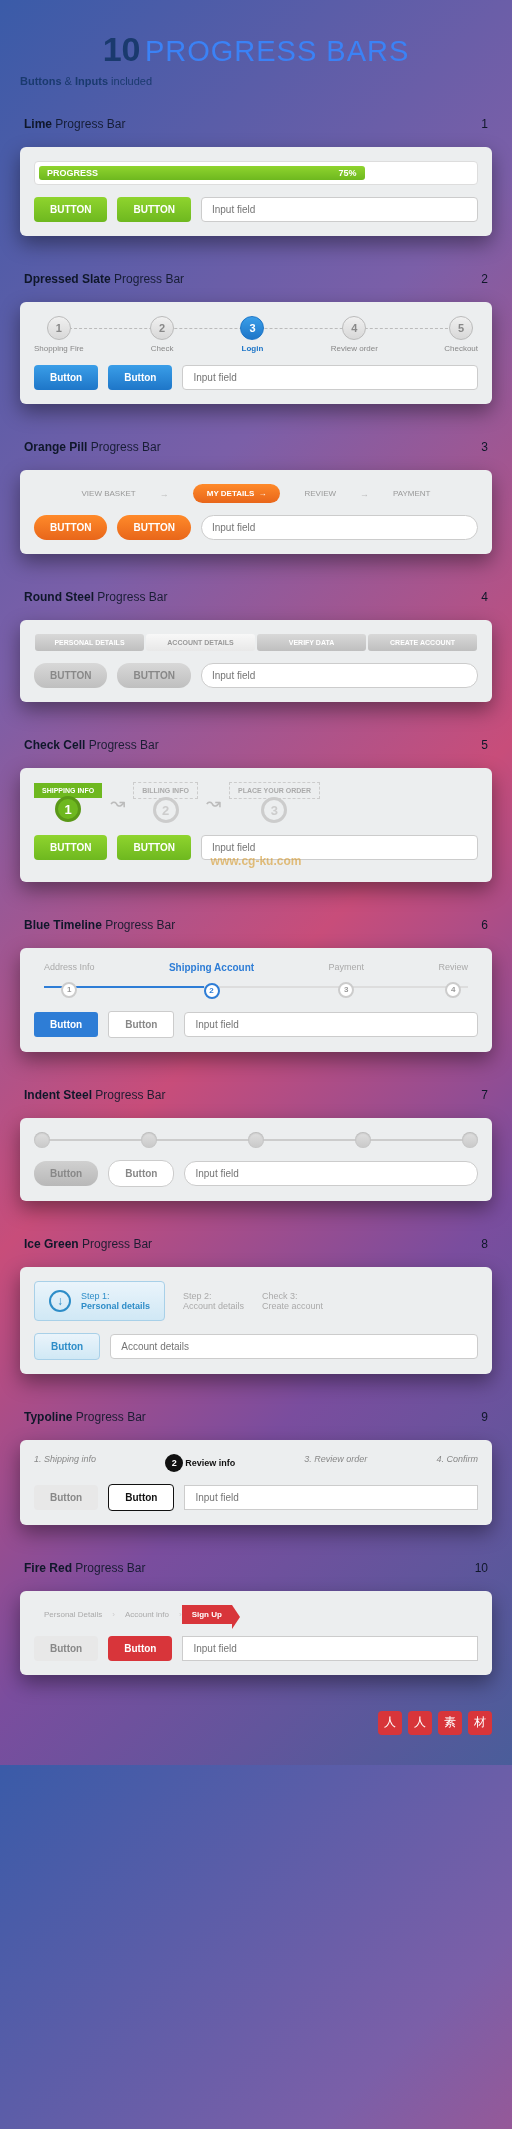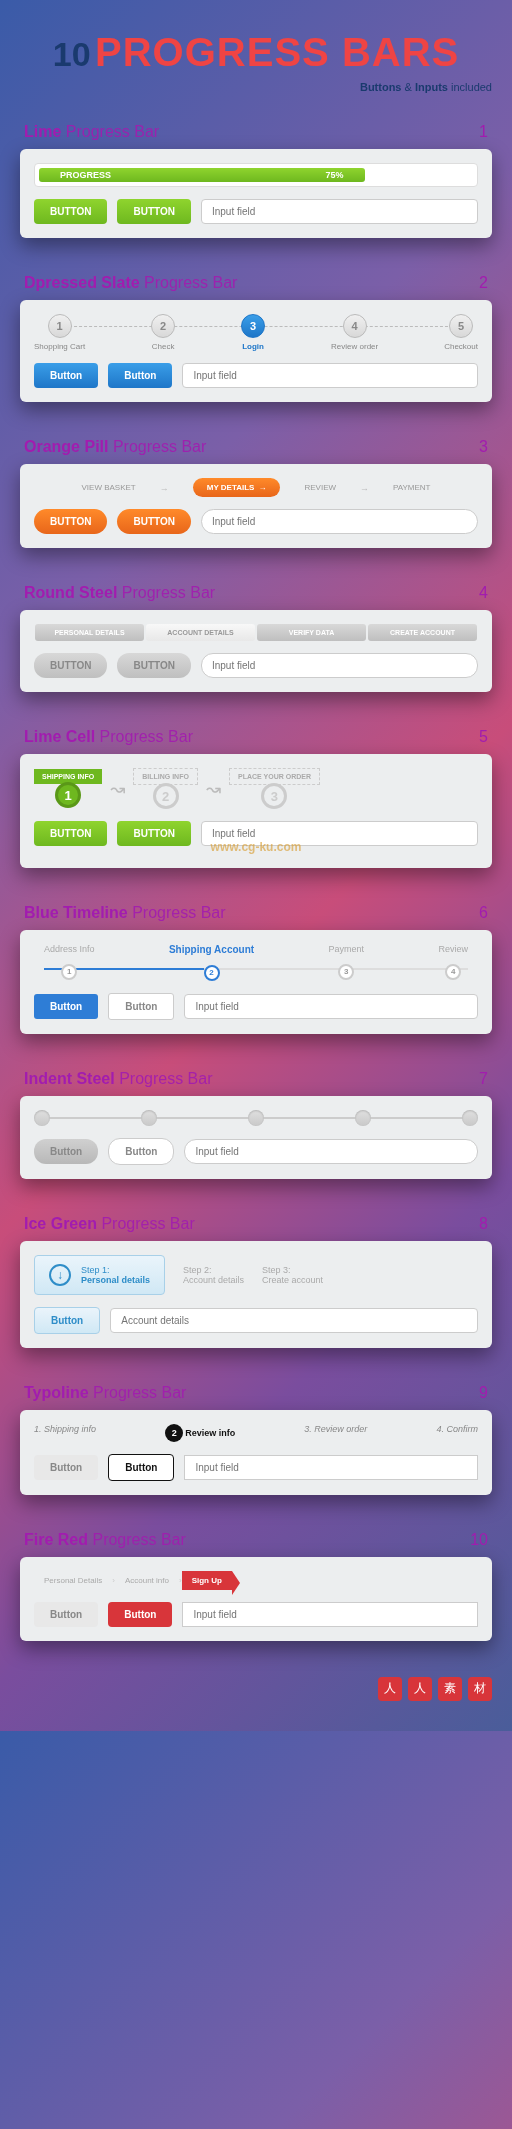--- a/index.html
+++ b/index.html
@@ -1,31 +1,31 @@
 <!DOCTYPE html>
 <html><head>
 <meta charset="utf-8">
 <style>
 * { margin: 0; padding: 0; box-sizing: border-box; font-family: Arial, Helvetica, sans-serif; }
 body { width: 512px; background: linear-gradient(135deg, #3a5ba8 0%, #7b5fa8 30%, #c84d7a 55%, #7a4d9e 75%, #4a5d9a 100%); padding: 30px 20px; }
 .page-title { text-align: center; margin-bottom: 6px; }
 .page-title .num { font-size: 34px; font-weight: 900; color: #1a3a6e; }
-.page-title .rest { font-size: 40px; font-weight: 700; color: #ef4444; letter-spacing: 1px; }
-.page-sub { text-align: right; color: #1a3a6e; font-size: 11px; margin-bottom: 30px; }
+.page-title .rest { font-size: 29px; font-weight: 400; color: #3b82f6; letter-spacing: 1px; }
+.page-sub { text-align: left; color: #1a3a6e; font-size: 11px; margin-bottom: 30px; }
 .page-sub b { font-weight: 700; }
-.section-header { display: flex; justify-content: space-between; color: #a21caf; font-size: 16px; padding: 0 4px 8px; }
+.section-header { display: flex; justify-content: space-between; color: #0f172a; font-size: 12px; padding: 0 4px 16px; }
 .section-header .name b { font-weight: 700; }
 .section-header .name span { font-weight: 300; opacity: 0.9; }
 .card { background: #eceeef; border-radius: 6px; padding: 14px; box-shadow: 0 8px 20px rgba(0,0,0,0.4); margin-bottom: 36px; }
 .row { display: flex; gap: 10px; align-items: center; margin-top: 12px; }
 .btn { border: none; border-radius: 4px; padding: 7px 16px; font-size: 10px; font-weight: 700; color: #fff; cursor: pointer; }
 .input { flex: 1; background: #fff; border: 1px solid #ccc; border-radius: 4px; padding: 6px 10px; font-size: 10px; color: #999; }
 
 .lime-bar { background: #fff; border: 1px solid #ddd; border-radius: 4px; padding: 4px; position: relative; height: 24px; }
-.lime-fill { background: linear-gradient(#8fd42e,#6eb81f); height: 100%; border-radius: 3px; display: flex; align-items: center; justify-content: space-between; padding: 0 21px; font-size: 9px; font-weight: 700; color: #fff; }
+.lime-fill { background: linear-gradient(#8fd42e,#6eb81f); height: 100%; border-radius: 3px; display: flex; align-items: center; justify-content: space-between; padding: 0 8px; font-size: 9px; font-weight: 700; color: #fff; }
 .btn-lime { background: linear-gradient(#8fd42e,#6eb81f); }
 
 .bstep-row { display: flex; justify-content: space-between; align-items: flex-start; position: relative; }
 .bstep-row::before { content:''; position:absolute; top:12px; left:20px; right:20px; border-top:1px dashed #bbb; z-index:0; }
 .bstep { text-align: center; z-index:1; }
 .bstep .circ { width: 24px; height: 24px; border-radius: 50%; background: linear-gradient(#f0f0f0,#d8d8d8); border:1px solid #bbb; display: inline-flex; align-items:center; justify-content:center; font-size:11px; font-weight:700; color:#888; }
 .bstep.active .circ { background: linear-gradient(#3a9ee8,#1e76c8); color:#fff; border-color:#1e76c8; }
 .bstep .lbl { font-size:8px; color:#888; margin-top:4px; }
 .bstep.active .lbl { color:#1e76c8; font-weight:700; }
 .btn-blue { background: linear-gradient(#3a9ee8,#1e76c8); }
@@ -121,21 +121,21 @@
     <input class="input" placeholder="Input field" style="">
   </div>
 </div>
 
 <div class="section-header">
   <span class="name"><b>Dpressed Slate</b> <span>Progress Bar</span></span>
   <span>2</span>
 </div>
 <div class="card">
   <div class="bstep-row">
-    <div class="bstep"><div class="circ">1</div><div class="lbl">Shopping Cart</div></div>
+    <div class="bstep"><div class="circ">1</div><div class="lbl">Shopping Fire</div></div>
     <div class="bstep"><div class="circ">2</div><div class="lbl">Check</div></div>
     <div class="bstep active"><div class="circ">3</div><div class="lbl">Login</div></div>
     <div class="bstep"><div class="circ">4</div><div class="lbl">Review order</div></div>
     <div class="bstep"><div class="circ">5</div><div class="lbl">Checkout</div></div>
   </div>
   <div class="row">
     <button class="btn btn-blue">Button</button>
     <button class="btn btn-blue">Button</button>
     <input class="input" placeholder="Input field" style="">
   </div>
@@ -176,21 +176,21 @@
     <div class="steel-tab">CREATE ACCOUNT</div>
   </div>
   <div class="row">
     <button class="btn btn-steel">BUTTON</button>
     <button class="btn btn-steel">BUTTON</button>
     <input class="input" style="border-radius: 12px;" placeholder="Input field">
   </div>
 </div>
 
 <div class="section-header">
-  <span class="name"><b>Lime Cell</b> <span>Progress Bar</span></span>
+  <span class="name"><b>Check Cell</b> <span>Progress Bar</span></span>
   <span>5</span>
 </div>
 <div class="card">
   <div class="gcell-row">
     <div class="gcell"><div class="box">SHIPPING INFO</div><div class="circ2">1</div></div>
     <span class="garrow">↝</span>
     <div class="gcell inactive"><div class="box">BILLING INFO</div><div class="circ2">2</div></div>
     <span class="garrow">↝</span>
     <div class="gcell inactive"><div class="box">PLACE YOUR ORDER</div><div class="circ2">3</div></div>
   </div>
@@ -244,21 +244,21 @@
   <span class="name"><b>Ice Green</b> <span>Progress Bar</span></span>
   <span>8</span>
 </div>
 <div class="card">
   <div class="ice-row">
     <div class="ice-step1">
       <div class="ico">↓</div>
       <div class="txt"><span>Step 1:</span><br><b>Personal details</b></div>
     </div>
     <div class="ice-gray"><span>Step 2:</span><br><span>Account details</span></div>
-    <div class="ice-gray"><span>Step 3:</span><br><span>Create account</span></div>
+    <div class="ice-gray"><span>Check 3:</span><br><span>Create account</span></div>
   </div>
   <div class="row">
     <button class="btn btn-ice">Button</button>
     <input class="input" placeholder="Account details" style="">
   </div>
 </div>
 
 <div class="section-header">
   <span class="name"><b>Typoline</b> <span>Progress Bar</span></span>
   <span>9</span>

